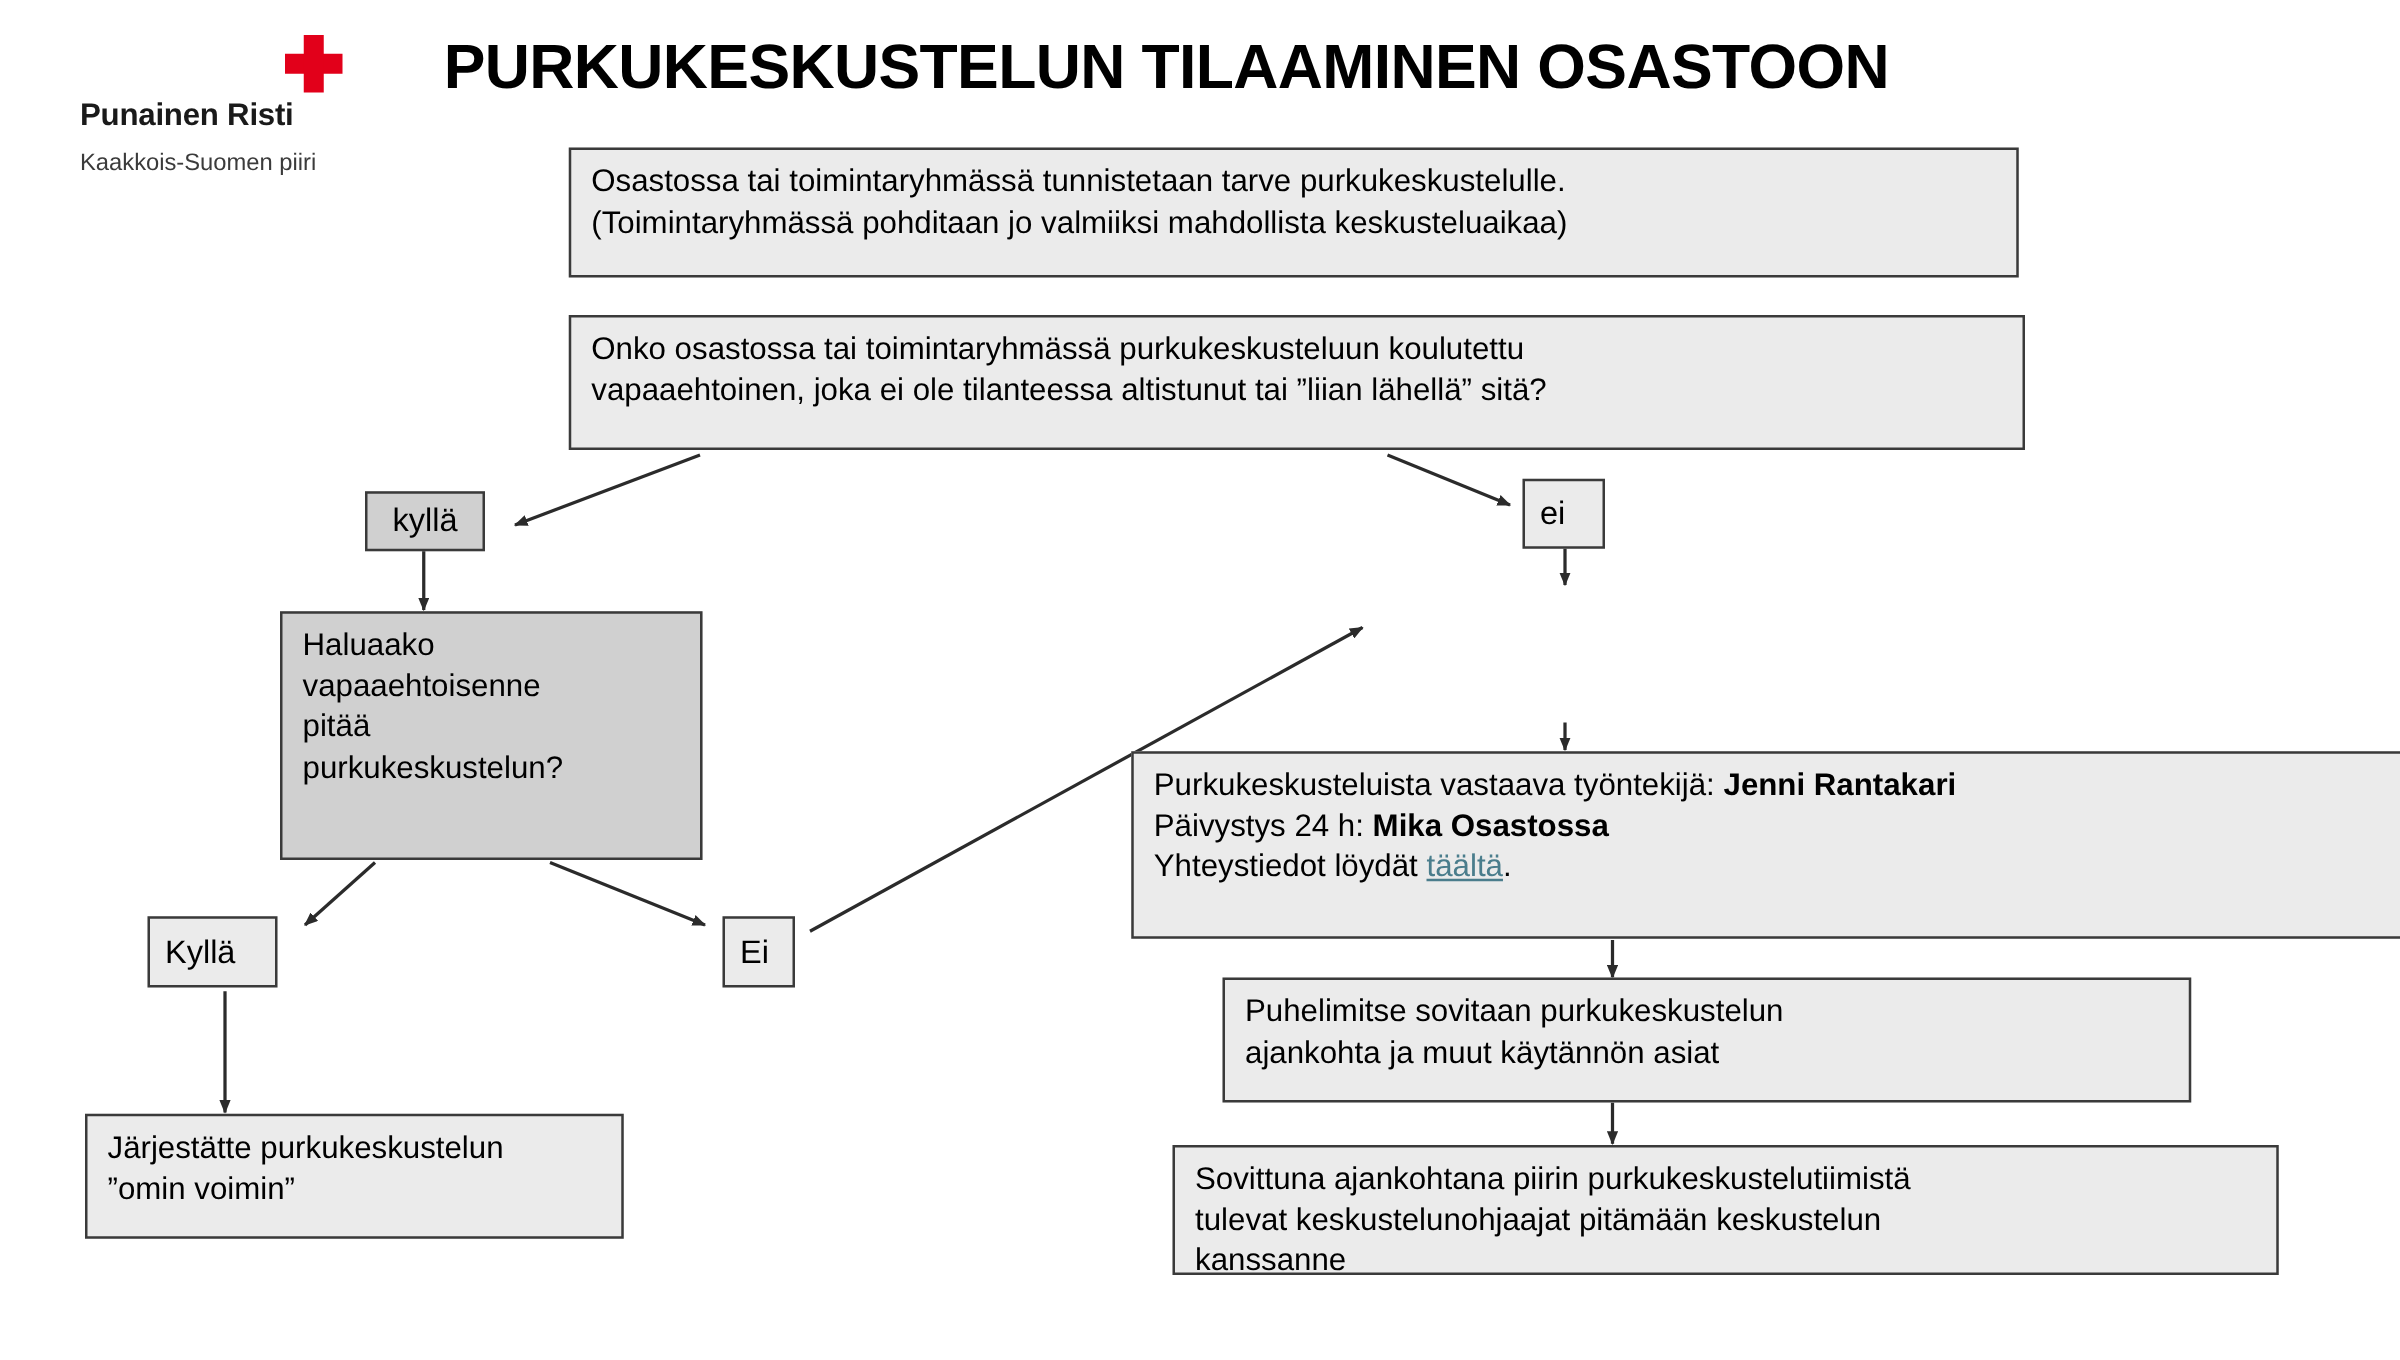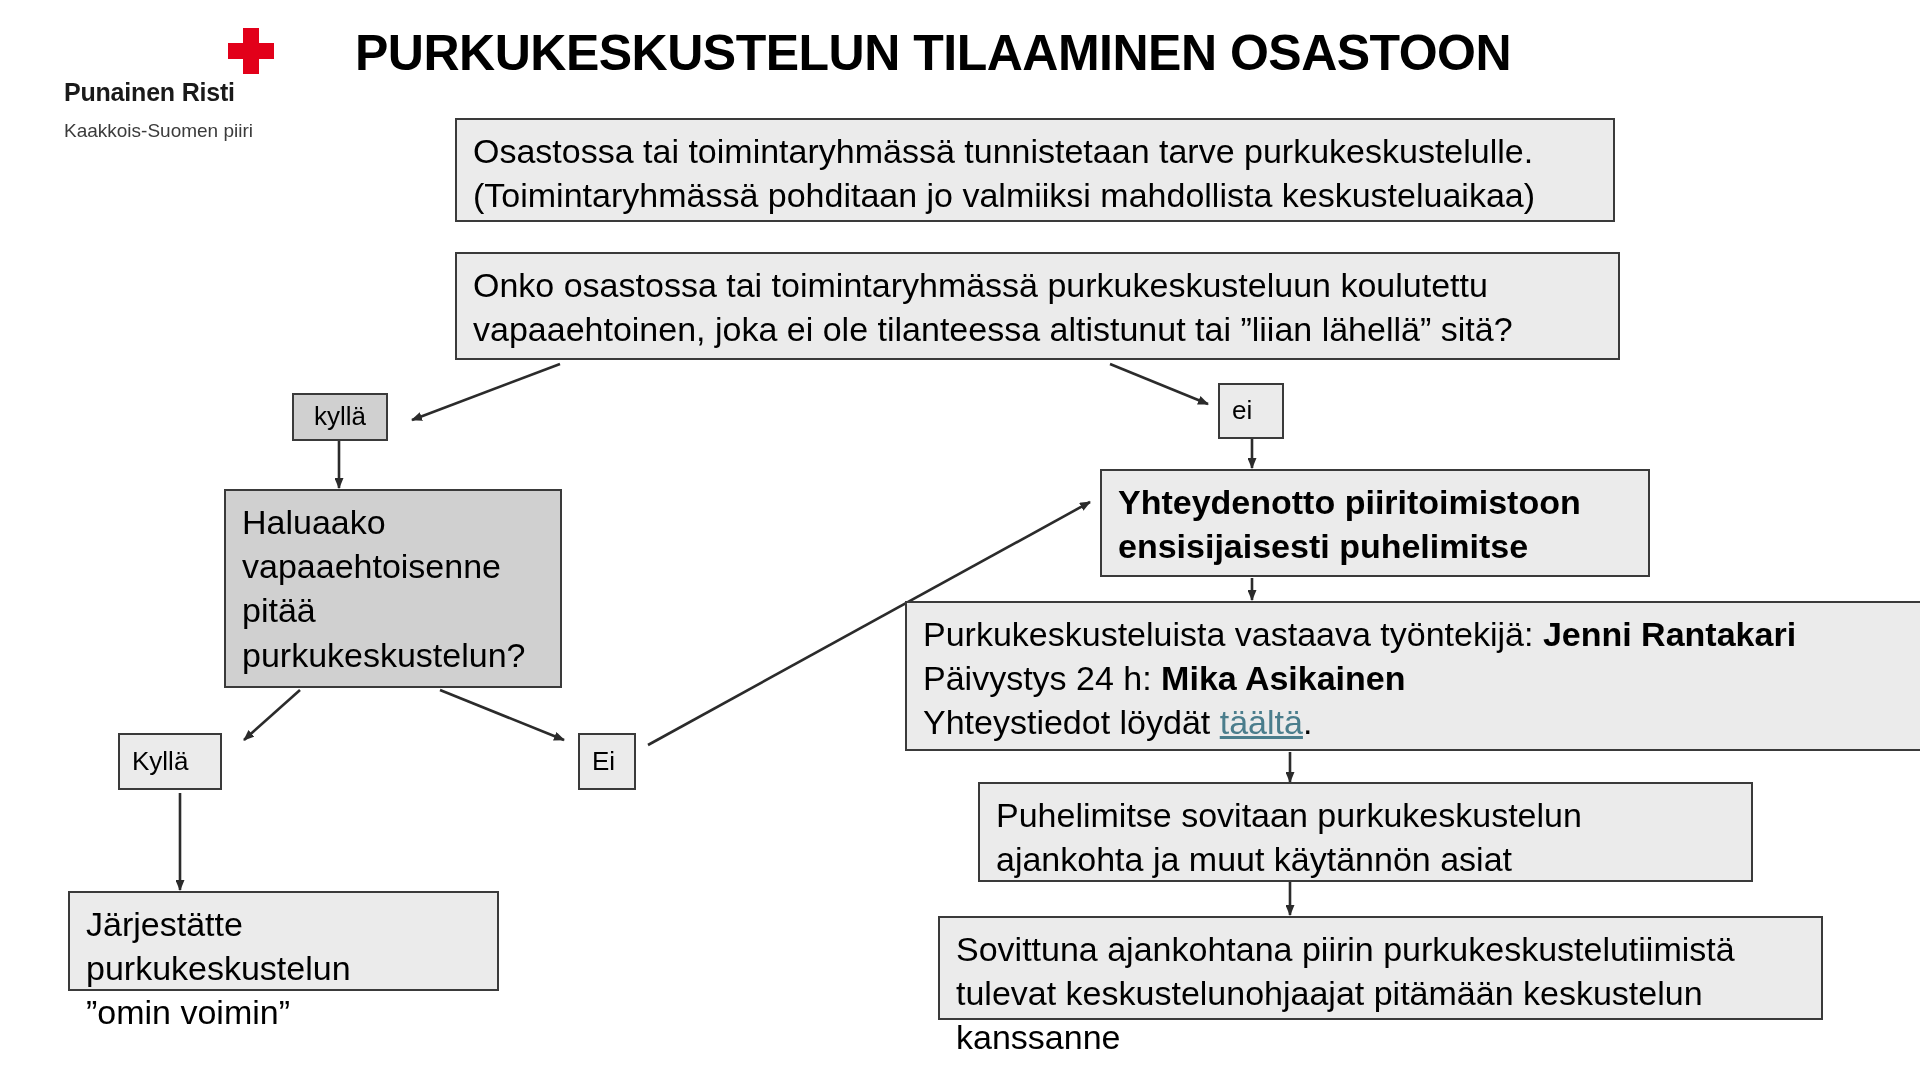--- a/index.html
+++ b/index.html
@@ -82,21 +82,21 @@
     color: #000000;
     white-space: nowrap;
   }
 
   
   .node {
     position: absolute;
     box-sizing: border-box;
     border: 2px solid #3a3a3a;
     background: #ebebeb;
-    font-size: 34px;
+    font-size: 25px;
     line-height: 1.30;
     color: #000000;
     padding: 9px 14px 9px 16px;
     white-space: pre-line;
   }
   .node.shaded {
     background: #d0d0d0;
   }
   .node.bold {
     font-weight: bold;
@@ -186,29 +186,27 @@
 pitää
 purkukeskustelun?</div>
 
   <div class="node small center-v" style="left:118px; top:733px; width:104px; height:57px; justify-content:flex-start;">Kyllä</div>
 
   <div class="node small center-v" style="left:578px; top:733px; width:58px; height:57px; justify-content:flex-start;">Ei</div>
 
   <div class="node" style="left:68px; top:891px; width:431px; height:100px;">Järjestätte purkukeskustelun
 ”omin voimin”</div>
 
-  <div class="node bold" style="left:1100px; top:469px; width:550px; height:108px;">Yhteydenotto piiritoimistoon
-ensisijaisesti puhelimitse</div>
 
   <div class="node" style="left:905px; top:601px; width:1151px; height:150px; white-space:normal;">
     <div>
       <span>Purkukeskusteluista vastaava työntekijä: </span><span class="strong">Jenni Rantakari</span>
     </div>
     <div>
-      <span>Päivystys 24 h: </span><span class="strong">Mika Asikainen</span>
+      <span>Päivystys 24 h: </span><span class="strong">Mika Osastossa</span>
     </div>
     <div>
       <span>Yhteystiedot löydät </span><span class="link-text">täältä</span><span>.</span>
     </div>
   </div>
 
   <div class="node" style="left:978px; top:782px; width:775px; height:100px;">Puhelimitse sovitaan purkukeskustelun
 ajankohta ja muut käytännön asiat</div>
 
   <div class="node" style="left:938px; top:916px; width:885px; height:104px;">Sovittuna ajankohtana piirin purkukeskustelutiimistä

